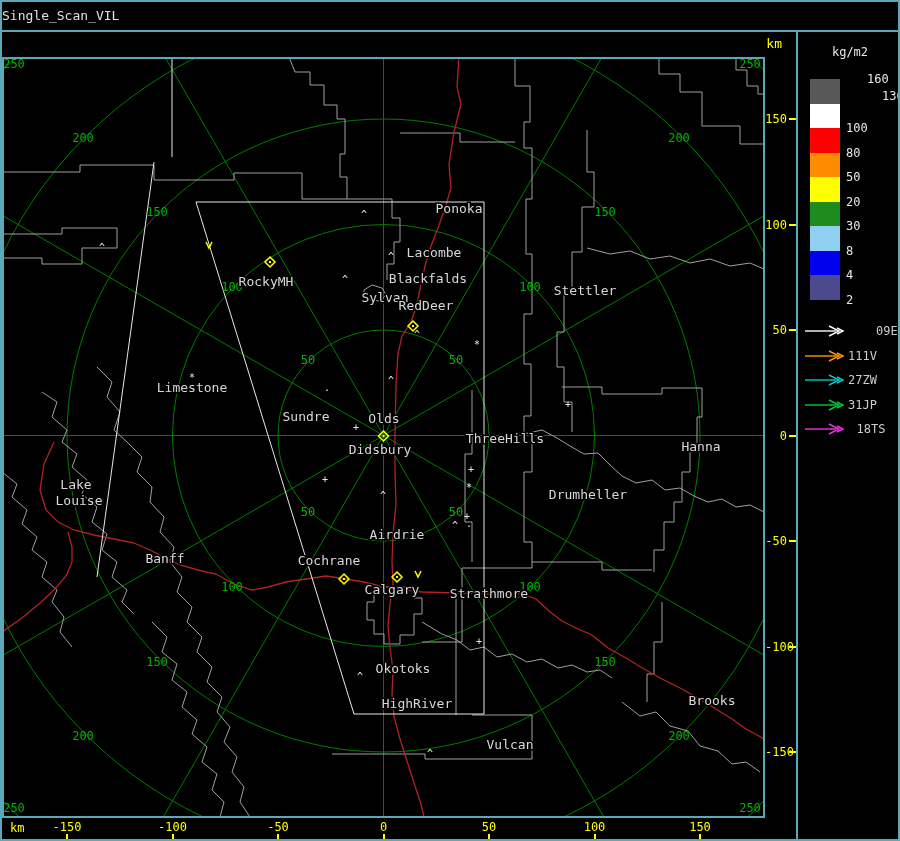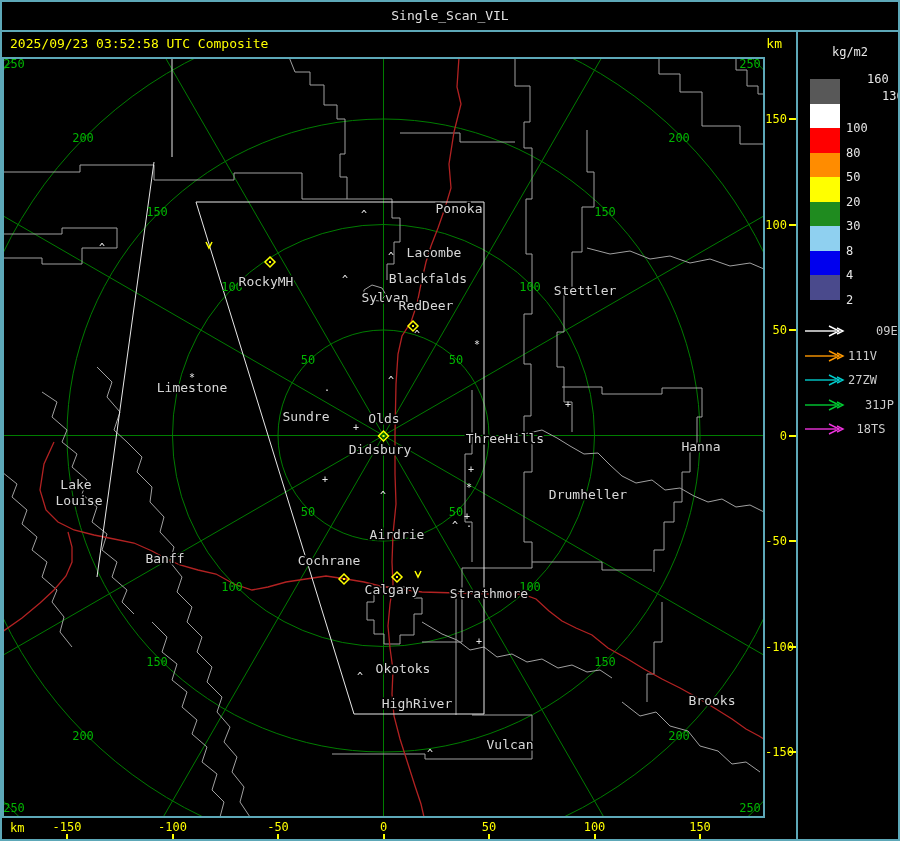--- a/index.html
+++ b/index.html
@@ -1,19 +1,19 @@
 <!DOCTYPE html>
 <html><head>
 <meta charset="utf-8">
 <style>
   html,body{margin:0;padding:0;background:#000;}
   .window{position:relative;width:900px;height:841px;background:#000;box-sizing:border-box;
     border:2px solid #5da8b8;font-family:"DejaVu Sans Mono",monospace;overflow:hidden;}
   .titlebar{position:absolute;left:0;top:0;width:896px;height:28px;border-bottom:2px solid #5da8b8;
-    color:#e0e0e0;font-size:13px;text-align:center;line-height:28px;background:#000;}
+    color:#e0e0e0;font-size:13px;line-height:28px;background:#000;}
   .tsbar{position:absolute;left:0;top:30px;width:794px;height:25px;color:#ffff00;font-size:13px;
     line-height:24px;background:#000;}
   .tsbar .ts{padding-left:8px;}
   .tsbar .unit{position:absolute;right:14px;top:0;}
   .vdivider{position:absolute;left:794px;top:30px;width:2px;height:809px;background:#5da8b8;}
   .mapframe{position:absolute;left:0;top:55px;width:763px;height:761px;box-sizing:border-box;
     border:2px solid #5da8b8;background:#000;}
   #map-svg{position:absolute;left:0;top:0;}
   .rightaxis{position:absolute;left:763px;top:55px;width:31px;height:761px;}
   .rightaxis .lbl{position:absolute;left:0;width:22px;text-align:right;color:#ffff00;font-size:12px;height:16px;line-height:16px;}
@@ -38,21 +38,20 @@
   .ymark{fill:none;stroke-width:1.5;}
 </style>
 </head>
 <body>
 
 <div class="window">
   <div class="titlebar">
     <span>Single_Scan_VIL</span>
   </div>
   <div class="tsbar">
-    <span class="ts">2025/09/23 03:52:58 UTC Composite</span>
     <span class="unit">km</span>
   </div>
   <div class="vdivider"></div>
 
   <div class="mapframe">
     <svg id="map-svg" width="759" height="757" viewBox="2 57 759 757">
         <circle cx="381.5" cy="433.5" r="105.5" class="grid" stroke="#007d00"></circle>
         <circle cx="381.5" cy="433.5" r="211" class="grid" stroke="#007d00"></circle>
         <circle cx="381.5" cy="433.5" r="316.5" class="grid" stroke="#007d00"></circle>
         <circle cx="381.5" cy="433.5" r="422" class="grid" stroke="#007d00"></circle>
@@ -253,21 +252,21 @@
         <line x1="1" y1="6" x2="32" y2="6" stroke="#00cccc" stroke-width="1.4"></line>
         <polyline points="25,1 35,6 25,11" fill="none" stroke="#00cccc" stroke-width="1.4"></polyline>
         <polyline points="33,3 39,6 33,9" fill="none" stroke="#00cccc" stroke-width="1.4"></polyline>
       </svg>
       <div class="tlbl" style="top: 341px;">27ZW</div>
       <svg width="42" height="12" class="tracksvg" style="top: 366.5px;">
         <line x1="1" y1="6" x2="32" y2="6" stroke="#00cc33" stroke-width="1.4"></line>
         <polyline points="25,1 35,6 25,11" fill="none" stroke="#00cc33" stroke-width="1.4"></polyline>
         <polyline points="33,3 39,6 33,9" fill="none" stroke="#00cc33" stroke-width="1.4"></polyline>
       </svg>
-      <div class="tlbl" style="top: 365.5px; text-align: right;">31JP</div>
+      <div class="tlbl" style="top: 365.5px;">31JP</div>
       <svg width="42" height="12" class="tracksvg" style="top: 391px;">
         <line x1="1" y1="6" x2="32" y2="6" stroke="#ee33dd" stroke-width="1.4"></line>
         <polyline points="25,1 35,6 25,11" fill="none" stroke="#ee33dd" stroke-width="1.4"></polyline>
         <polyline points="33,3 39,6 33,9" fill="none" stroke="#ee33dd" stroke-width="1.4"></polyline>
       </svg>
       <div class="tlbl" style="top: 390px; text-align: center;">18TS</div>
     </div>
 </div>
 
 </body></html>

